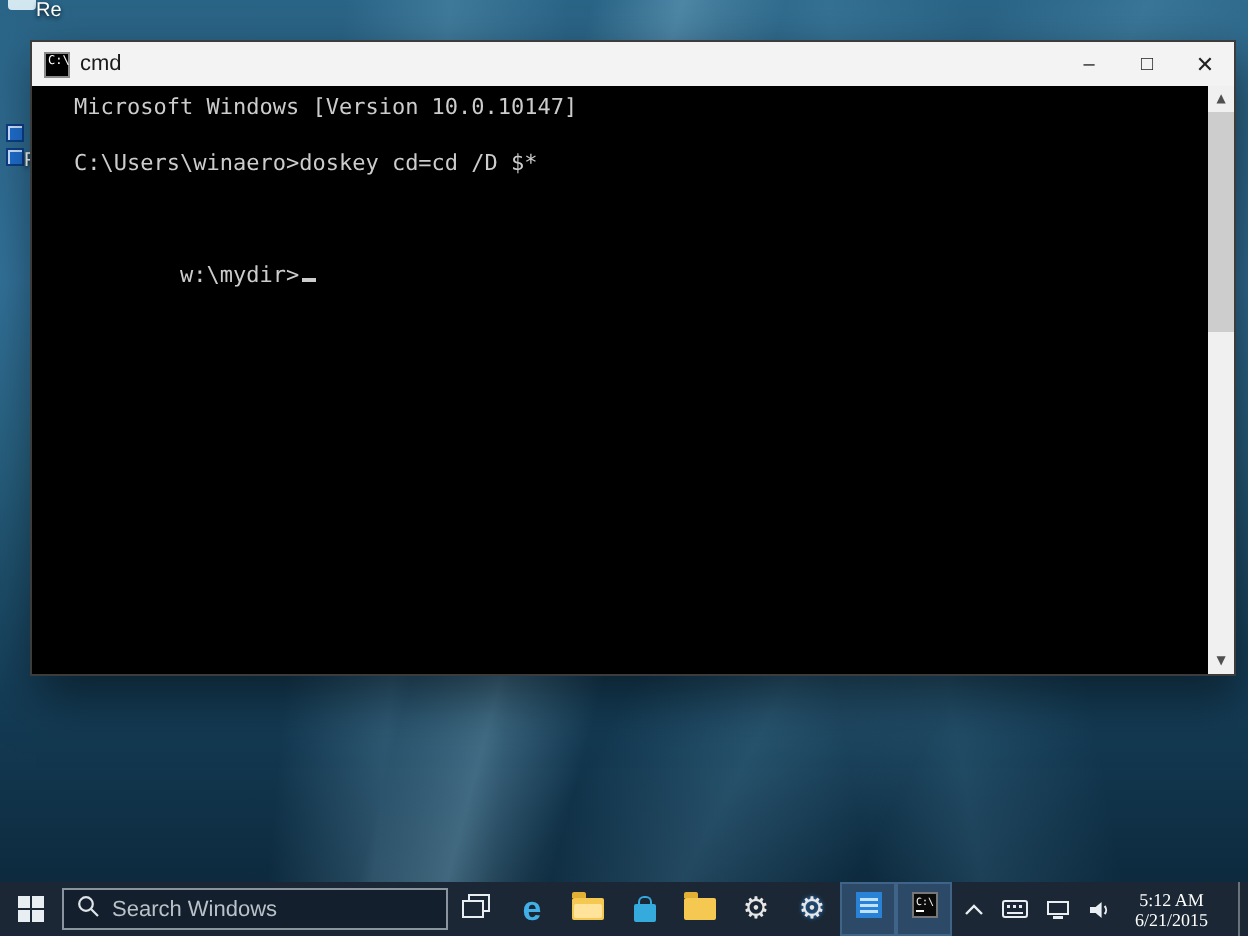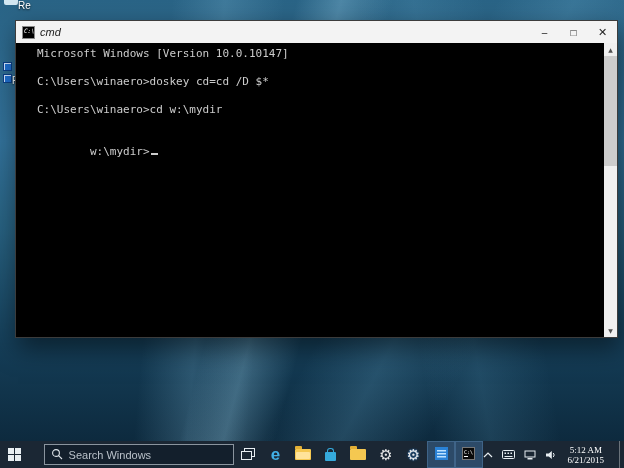--- a/index.html
+++ b/index.html
@@ -37,21 +37,21 @@
   
   .cmd-window {
     position:absolute; left:15px; top:20px; width:601px; height:316px; z-index:5;
     border:1px solid #3c3c3c; box-shadow:3px 10px 24px rgba(0,0,0,0.5);
     display:flex; flex-direction:column; background:#000;
   }
   .titlebar {
     height:22px; background:#f3f3f3; display:flex; align-items:center; justify-content:space-between;
     padding-left:6px; flex:0 0 auto;
   }
-  .tb-left { display:flex; align-items:center; gap:5px;font-style:italic; }
+  .tb-left { display:flex; align-items:center; gap:5px; }
   .cmdicon { width:13px; height:13px; background:#000; border:1px solid #8a8a8a; position:relative; box-sizing:border-box; }
   .cmdicon::before { content:"C:\\"; color:#fff; font-size:6px; line-height:6px; position:absolute; top:1px; left:1px;
     font-family:"DejaVu Sans Mono","Liberation Mono",monospace; }
   .tb-title { font-size:11px; color:#1a1a1a; }
   .tb-buttons { display:flex; height:22px; }
   .cap-btn { width:29px; height:22px; display:flex; align-items:center; justify-content:center;
     font-size:10px; color:#222; cursor:default; }
   .cap-btn.close { font-size:11px; }
 
   .console {
@@ -72,21 +72,21 @@
   
   .taskbar {
     position:absolute; left:0; right:0; bottom:0; height:27px; z-index:10;
     background:#1b2734; display:flex; align-items:center;
   }
   .start-button { width:30px; height:27px; display:flex; align-items:center; justify-content:center; }
   .win-logo { width:13px; height:13px; display:grid; grid-template-columns:1fr 1fr; grid-template-rows:1fr 1fr; gap:1px; }
   .win-logo span { background:#e8eef2; }
 
   .search-box {
-    width:193px; height:21px; margin-left:14px; box-sizing:border-box;
+    width:193px; height:21px; margin-left:1px; box-sizing:border-box;
     border:1px solid #8a949e; background:#131f2c;
     display:flex; align-items:center; gap:6px; padding:0 6px;
   }
   .search-placeholder { color:#b9c1c9; font-size:11px; }
 
   .tb-icon { width:28px; height:27px; display:flex; align-items:center; justify-content:center; }
   .tb-icon.active { background:#2c4a68; box-shadow:inset 0 0 0 1px rgba(120,180,230,0.25); }
 
   .edge-e { color:#41b0e6; font-size:17px; font-weight:bold; line-height:17px; }
   .gear-glyph { color:#e6e6e6; font-size:15px; line-height:15px; }
@@ -137,21 +137,20 @@
         <span class="cap-btn">□</span>
         <span class="cap-btn close">✕</span>
       </div>
     </div>
 
     <div class="console">
       <div class="console-line">Microsoft Windows [Version 10.0.10147]</div>
       <div class="console-line"></div>
       <div class="console-line">C:\Users\winaero&gt;doskey cd=cd /D $*</div>
       <div class="console-line"></div>
-      <div class="console-line">C:\Users\winaero&gt;cd w:\mydir</div>
       <div class="console-line"></div>
       <div class="console-line">
         <span>w:\mydir&gt;</span><span class="cursor"></span>
       </div>
 
       <div class="scrollbar">
         <div class="sb-arrow up">▲</div>
         <div class="sb-thumb"></div>
         <div class="sb-arrow down">▼</div>
       </div>

